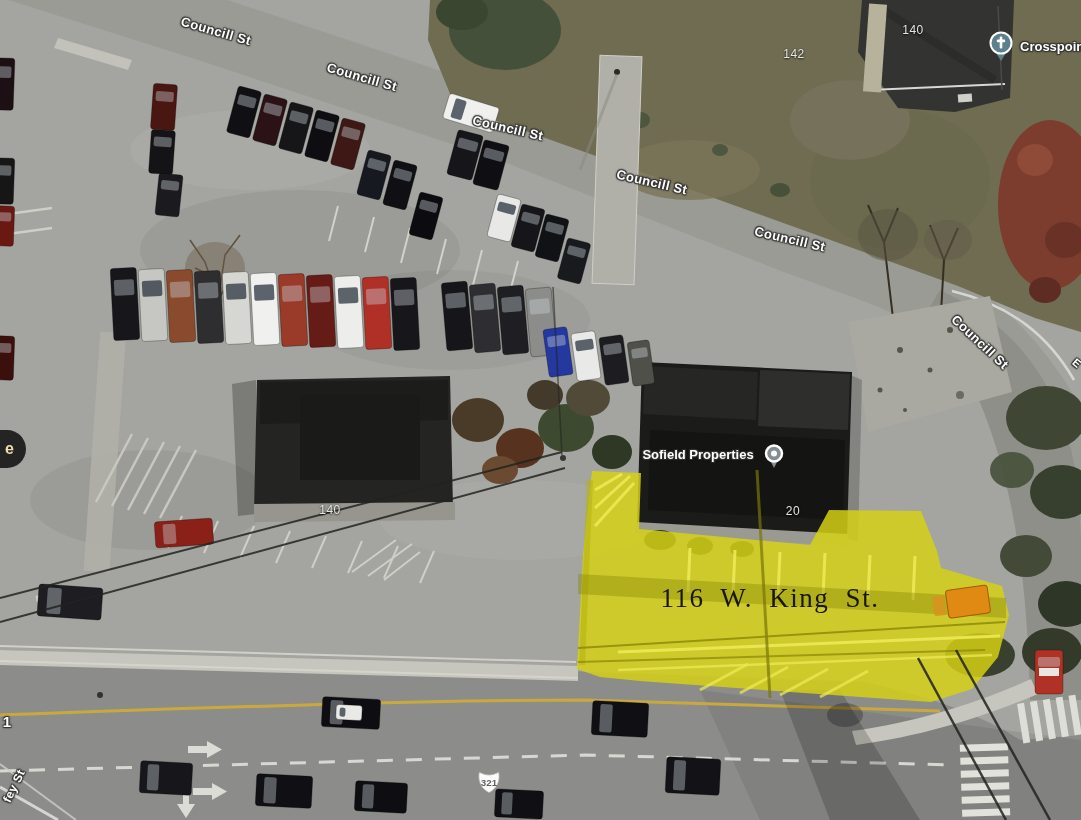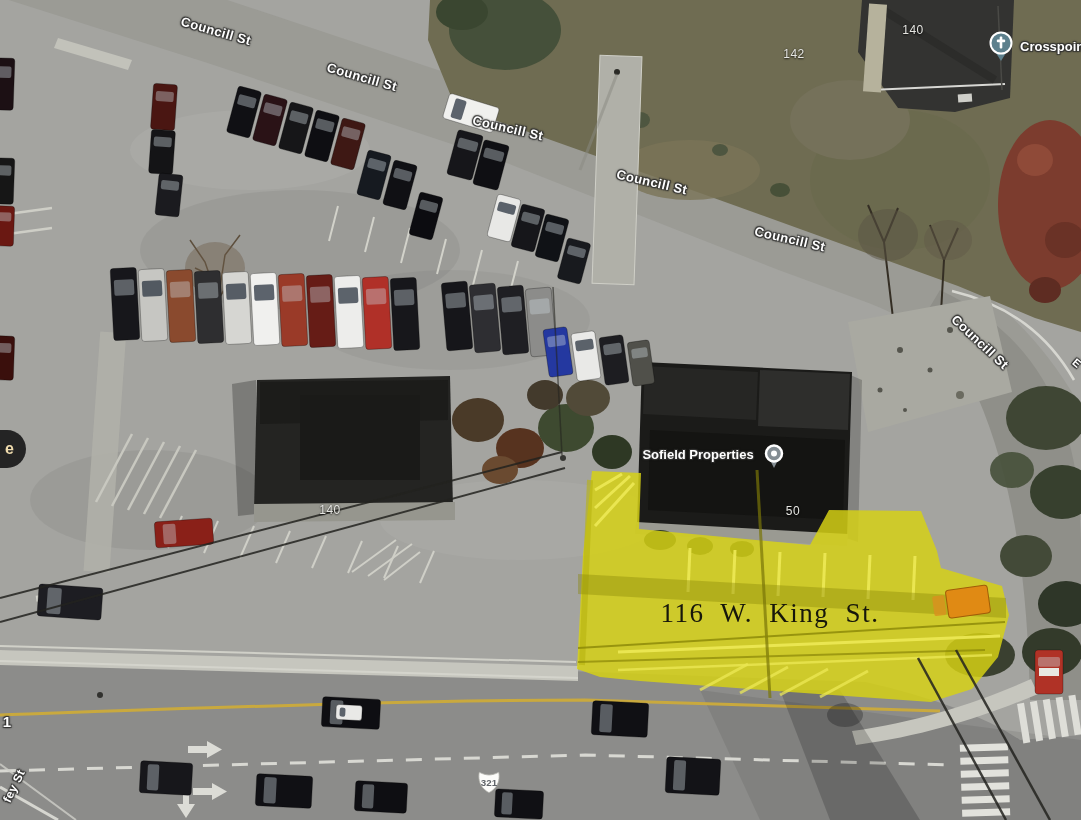--- a/index.html
+++ b/index.html
@@ -502,31 +502,31 @@
   </div>
 
   <div class="badge" style="left:475px;top:755px;">
     <svg width="28" height="26" viewBox="0 0 24 24">
       <path d="M3,3 C7,5 10,5.5 12,5.5 C14,5.5 17,5 21,3 C22,8 21,13.5 17.8,17.2
                C15.6,19.7 13.3,21.2 12,21.8 C10.7,21.2 8.4,19.7 6.2,17.2 C3,13.5 2,8 3,3 Z" fill="#fcfcfa" stroke="#b0b0aa" stroke-width="0.75"></path>
       <text x="12" y="15.5" text-anchor="middle" font-size="9" font-weight="bold" fill="#5f6368">321</text>
     </svg>
   </div>
 
-  <div class="parcel-label" style="left:770px;top:613px;">116 W. King St.</div>
+  <div class="parcel-label" style="left:770px;top:598px;">116 W. King St.</div>
 
 <div class="street-label olabel" style="left: 216px; top: 31px; transform: translate(-50%, -50%) rotate(16deg); position: absolute;">Councill St</div>
       <div class="street-label olabel" style="left: 362px; top: 77px; transform: translate(-50%, -50%) rotate(16deg); position: absolute;">Councill St</div>
       <div class="street-label olabel" style="left: 508px; top: 128px; transform: translate(-50%, -50%) rotate(13deg); position: absolute;">Councill St</div>
       <div class="street-label olabel" style="left: 652px; top: 182px; transform: translate(-50%, -50%) rotate(13deg); position: absolute;">Councill St</div>
       <div class="street-label olabel" style="left: 790px; top: 239px; transform: translate(-50%, -50%) rotate(13deg); position: absolute;">Councill St</div>
       <div class="street-label olabel" style="left: 980px; top: 342px; transform: translate(-50%, -50%) rotate(43deg); position: absolute;">Councill St</div>
       <div class="street-label olabel" style="font-size: 12px; left: 14px; top: 786px; transform: translate(-50%, -50%) rotate(-64deg); position: absolute;">fey St</div>
       <div class="addr-label" style="left: 913px; top: 30px; transform: translate(-50%, -50%); position: absolute;">140</div>
       <div class="addr-label" style="left: 794px; top: 54px; transform: translate(-50%, -50%); position: absolute;">142</div>
       <div class="addr-label" style="left: 330px; top: 510px; transform: translate(-50%, -50%); position: absolute;">140</div>
-      <div class="addr-label" style="left: 793px; top: 511px; transform: translate(-50%, -50%); position: absolute;">50</div>
+      <div class="addr-label" style="left: 793px; top: 511px; transform: translate(-50%, -50%); position: absolute;">20</div>
       <div class="pill" style="left: -26px; top: 430px; width: 52px; height: 38px; line-height: 38px; padding-right: 12px; box-sizing: border-box;">e</div>
       <div class="street-label olabel" style="font-size: 15px; left: 7px; top: 721px; transform: translate(-50%, -50%); position: absolute;">1</div>
       <div class="street-label olabel" style="font-size: 11px; left: 1077px; top: 363px; transform: translate(-50%, -50%) rotate(40deg); position: absolute;">E</div>
     </div>
 
 </div>
 
 </body></html>

